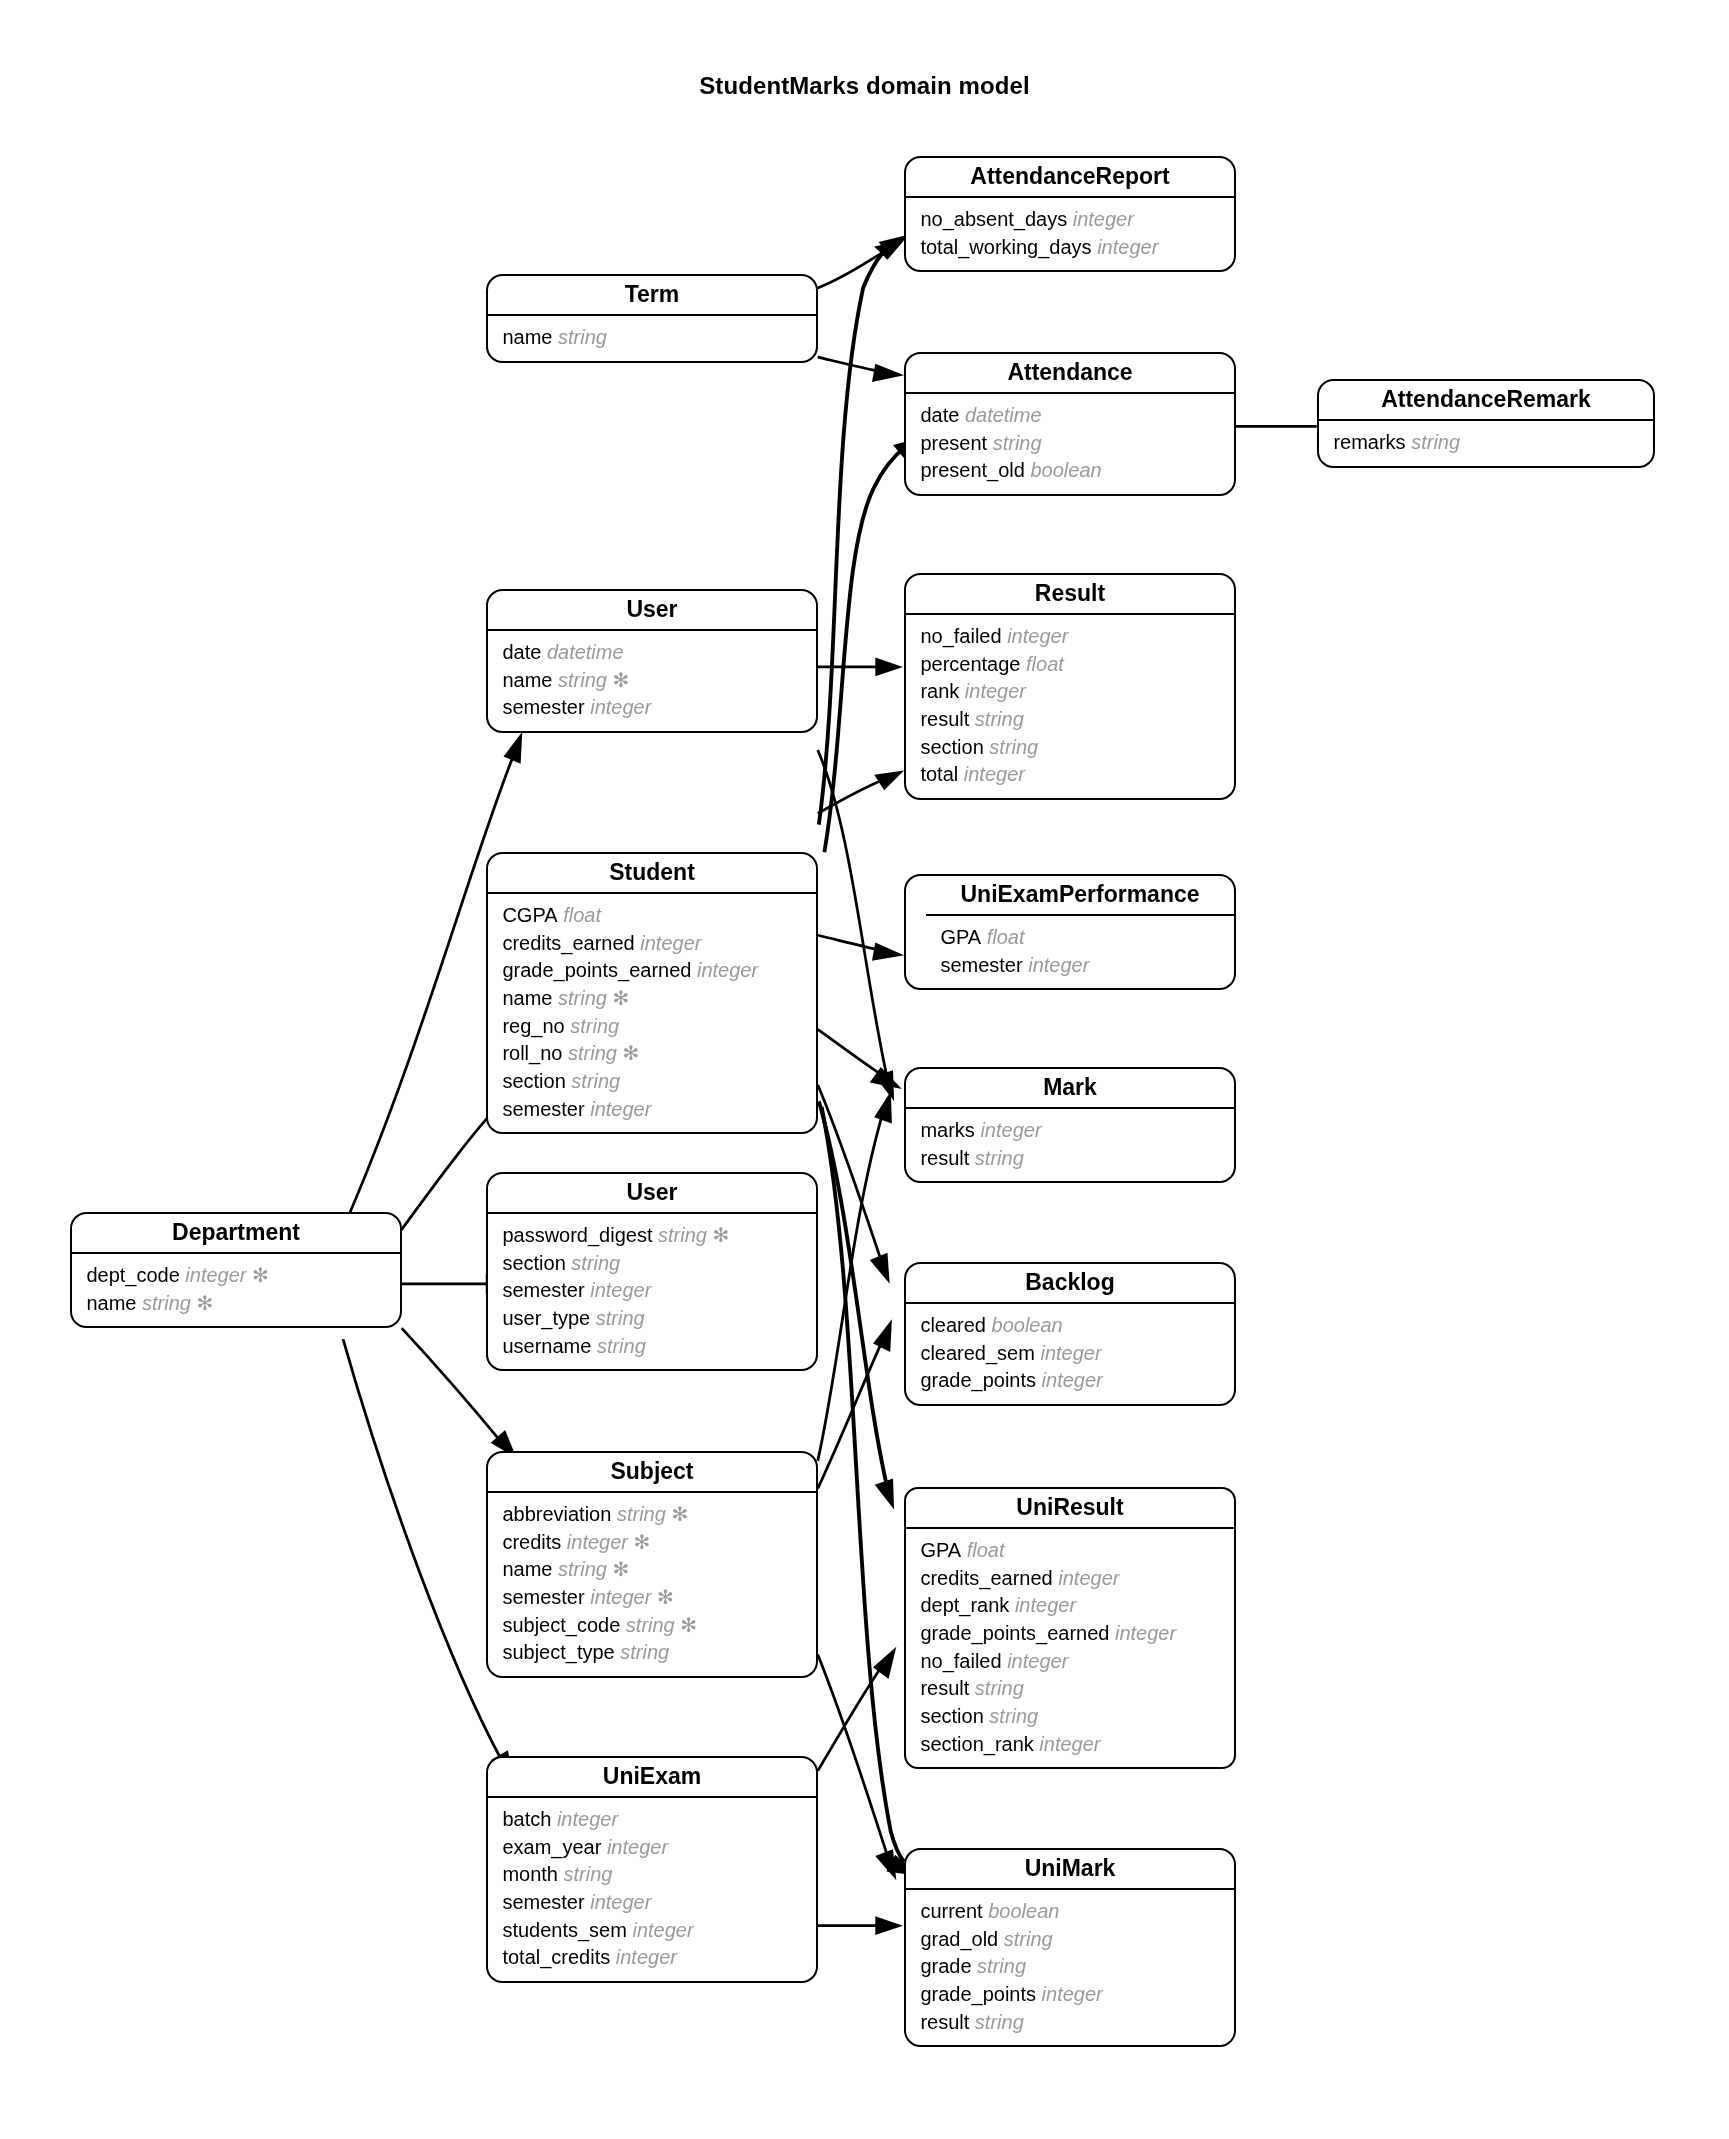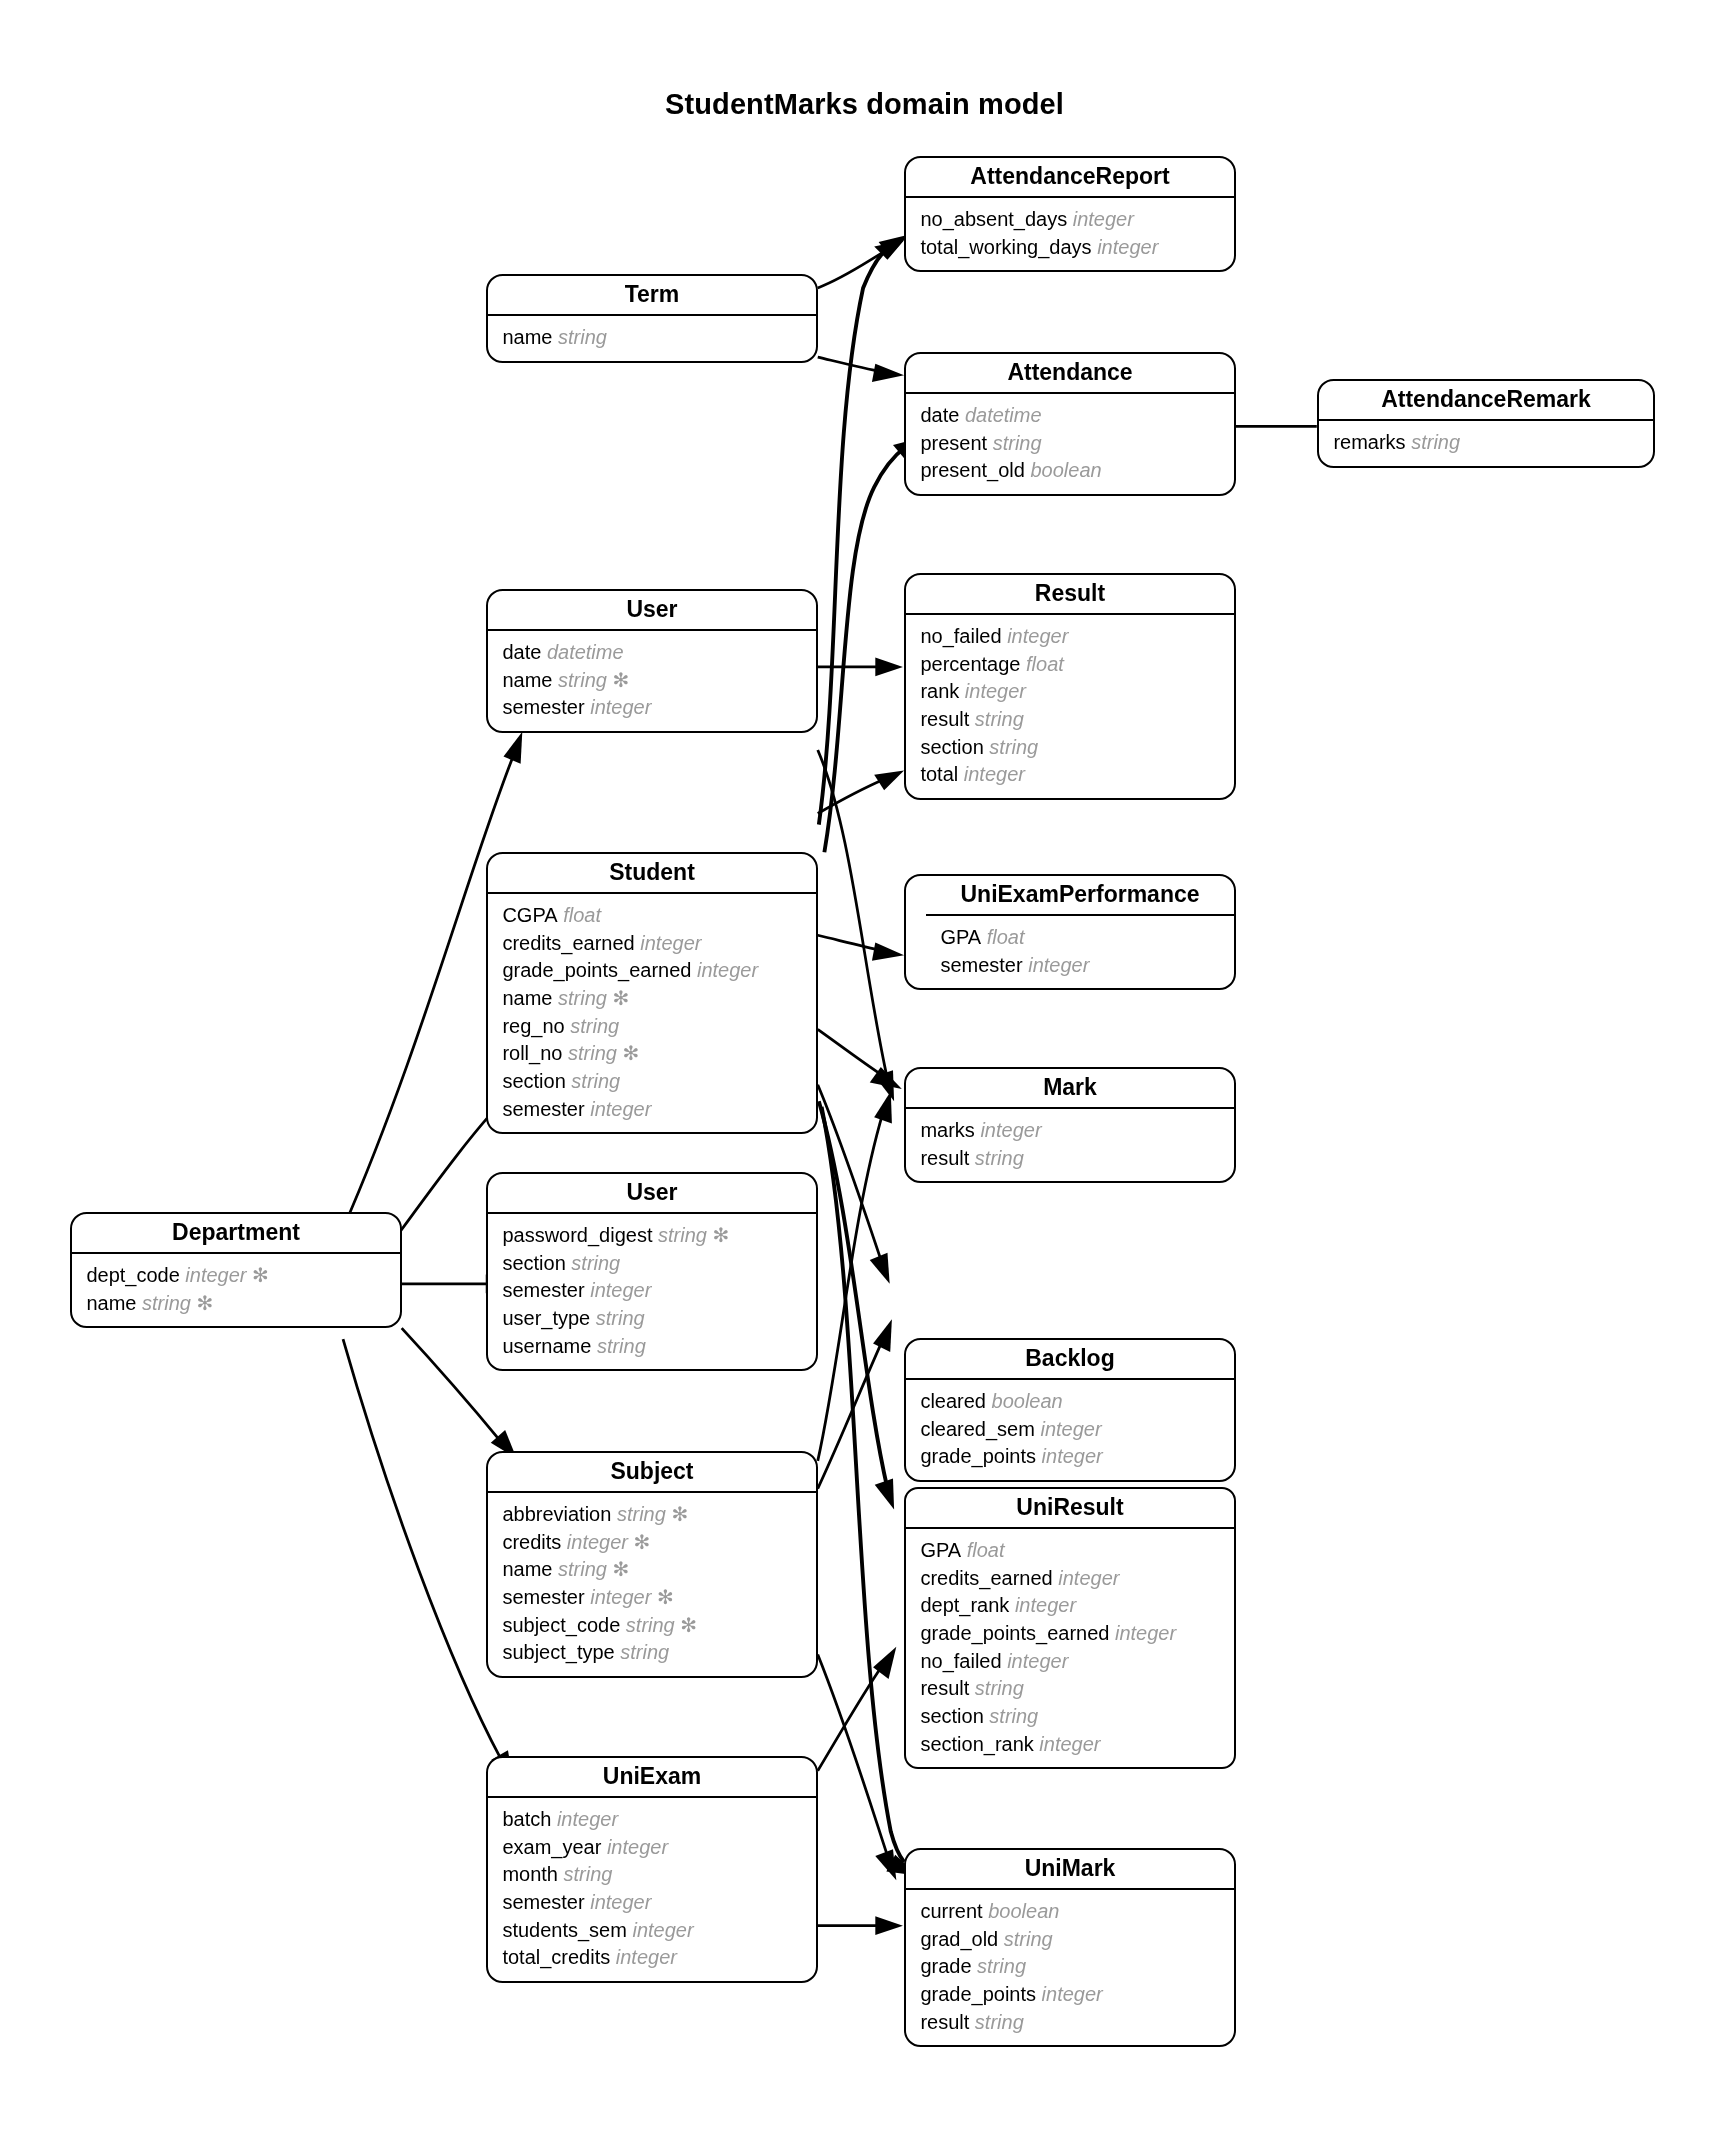--- a/index.html
+++ b/index.html
@@ -1,21 +1,21 @@
 <!DOCTYPE html>
 <html style="font-size:8.9px"><head>
 <meta charset="utf-8">
 <style>
   html,body{margin:0;padding:0;background:#ffffff;}
   body{width:1729px;height:2140px;font-family:"Liberation Sans","DejaVu Sans",sans-serif;}
   #stage{position:relative;width:1729px;height:2140px;overflow:hidden;background:#fff;}
 
   #diagram-title{
-    position:absolute;left:0;top:88px;width:1729px;text-align:center;
-    font-size:29px;font-weight:bold;color:#000;letter-spacing:0.1px;
+    position:absolute;left:0;top:72px;width:1729px;text-align:center;
+    font-size:24px;font-weight:bold;color:#000;letter-spacing:0.1px;
   }
 
   svg#edges{position:absolute;left:0;top:0;width:1729px;height:2140px;overflow:visible;}
   svg#edges path{fill:none;stroke:#000;stroke-width:5;}
   svg#edges path.thick{stroke-width:7;}
   svg#edges polygon{fill:#000;}
 
   .entity{
     position:absolute;box-sizing:border-box;background:#fff;
     border:2.8px solid #000;border-radius:16.6px;
@@ -206,21 +206,21 @@
     <div class="ent-sep"></div>
     <div class="ent-attrs">
         <div class="attr"><span>password_digest</span><span class="t"> string</span><span class="req"> ✻</span></div>
         <div class="attr"><span>section</span><span class="t"> string</span></div>
         <div class="attr"><span>semester</span><span class="t"> integer</span></div>
         <div class="attr"><span>user_type</span><span class="t"> string</span></div>
         <div class="attr"><span>username</span><span class="t"> string</span></div>
       </div>
   </div>
 
-  <div class="entity" style="left:904px;top:1338px;width:332px;">
+  <div class="entity" style="left:904px;top:1262px;width:332px;">
     <div class="ent-name">Backlog</div>
     <div class="ent-sep"></div>
     <div class="ent-attrs">
         <div class="attr"><span>cleared</span><span class="t"> boolean</span></div>
         <div class="attr"><span>cleared_sem</span><span class="t"> integer</span></div>
         <div class="attr"><span>grade_points</span><span class="t"> integer</span></div>
       </div>
   </div>
 
   <div class="entity" style="left:70px;top:1212px;width:332px;">

